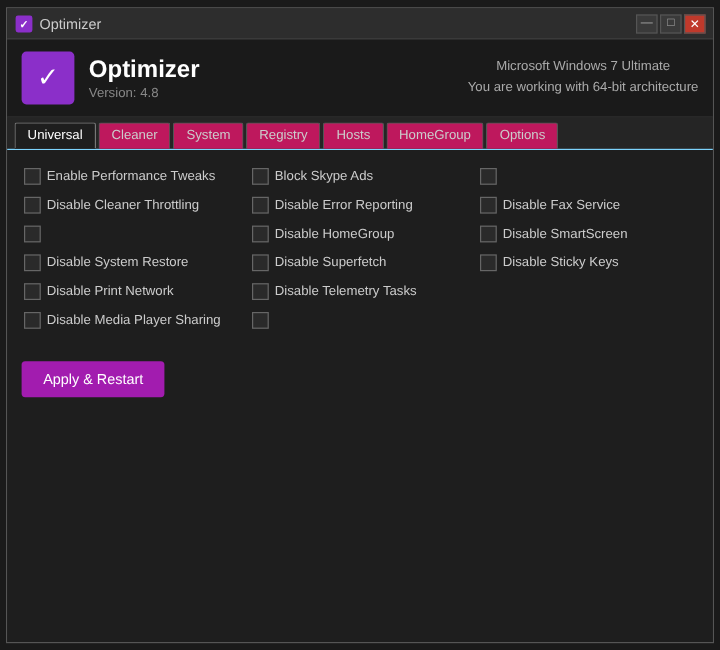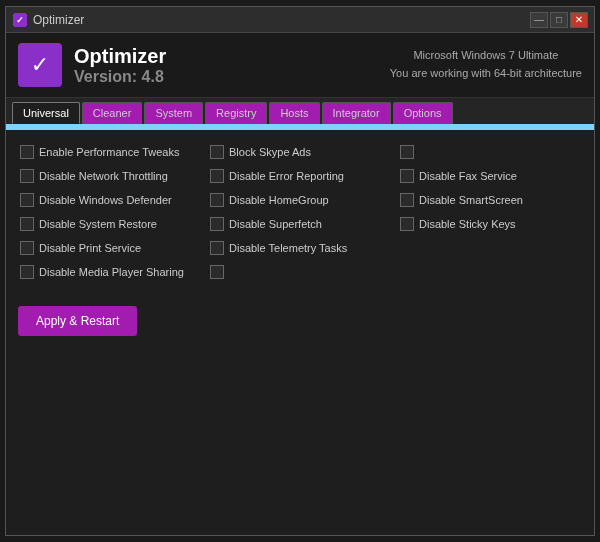--- a/index.html
+++ b/index.html
@@ -95,46 +95,45 @@
       font-size: 22px;
     }
     .header-text h1 {
       color: white;
       font-size: 20px;
       font-weight: bold;
       line-height: 1.2;
     }
     .header-text .version {
       color: #888;
-      font-size: 16px;
-      font-weight: bold;
+      font-size: 11px;
     }
     .header-info {
       margin-left: auto;
       text-align: center;
     }
     .header-info p {
       color: #aaa;
       font-size: 11px;
       line-height: 1.6;
     }
     .tabs {
       background: #252525;
       display: flex;
       padding: 4px 6px 0 6px;
-      border-bottom: 6px solid #7dd3fc;
+      border-bottom: 1px solid #7dd3fc;
     }
     .tab {
       padding: 4px 10px;
       color: #ccc;
       font-size: 11px;
       cursor: pointer;
       border: 1px solid #555;
       border-bottom: none;
-      background: #a21caf;
+      background: #be185d;
       margin-right: 2px;
       border-radius: 2px 2px 0 0;
     }
     .tab.active {
       background: #1e1e1e;
       color: white;
       border-color: #777;
       border-bottom: 1px solid #1e1e1e;
     }
     .content {
@@ -213,21 +212,21 @@
       <p>You are working with 64-bit architecture</p>
     </div>
   </div>
 
   <div class="tabs">
     <div class="tab active">Universal</div>
     <div class="tab">Cleaner</div>
     <div class="tab">System</div>
     <div class="tab">Registry</div>
     <div class="tab">Hosts</div>
-    <div class="tab">Integrator</div>
+    <div class="tab">HomeGroup</div>
     <div class="tab">Options</div>
   </div>
 
   <div class="content">
     <div class="options-grid">
 
       <div class="option-item">
         <div class="checkbox"></div>
         <span class="option-label">Enable Performance Tweaks</span>
       </div>
@@ -236,34 +235,33 @@
         <div class="checkbox"></div>
         <span class="option-label">Block Skype Ads</span>
       </div>
 
       <div class="option-item">
         <div class="checkbox"></div>
       </div>
 
       <div class="option-item">
         <div class="checkbox"></div>
-        <span class="option-label">Disable Network Throttling</span>
+        <span class="option-label">Disable Cleaner Throttling</span>
       </div>
       <div class="option-item">
         <div class="checkbox"></div>
         <span class="option-label">Disable Error Reporting</span>
       </div>
       <div class="option-item">
         <div class="checkbox"></div>
         <span class="option-label">Disable Fax Service</span>
       </div>
 
       <div class="option-item">
         <div class="checkbox"></div>
-        <span class="option-label">Disable Windows Defender</span>
       </div>
       <div class="option-item">
         <div class="checkbox"></div>
         <span class="option-label">Disable HomeGroup</span>
       </div>
       <div class="option-item">
         <div class="checkbox"></div>
         <span class="option-label">Disable SmartScreen</span>
       </div>
 
@@ -275,21 +273,21 @@
         <div class="checkbox"></div>
         <span class="option-label">Disable Superfetch</span>
       </div>
       <div class="option-item">
         <div class="checkbox"></div>
         <span class="option-label">Disable Sticky Keys</span>
       </div>
 
       <div class="option-item">
         <div class="checkbox"></div>
-        <span class="option-label">Disable Print Service</span>
+        <span class="option-label">Disable Print Network</span>
       </div>
       <div class="option-item">
         <div class="checkbox"></div>
         <span class="option-label">Disable Telemetry Tasks</span>
       </div>
       <div class="option-item"></div>
 
       <div class="option-item">
         <div class="checkbox"></div>
         <span class="option-label">Disable Media Player Sharing</span>

